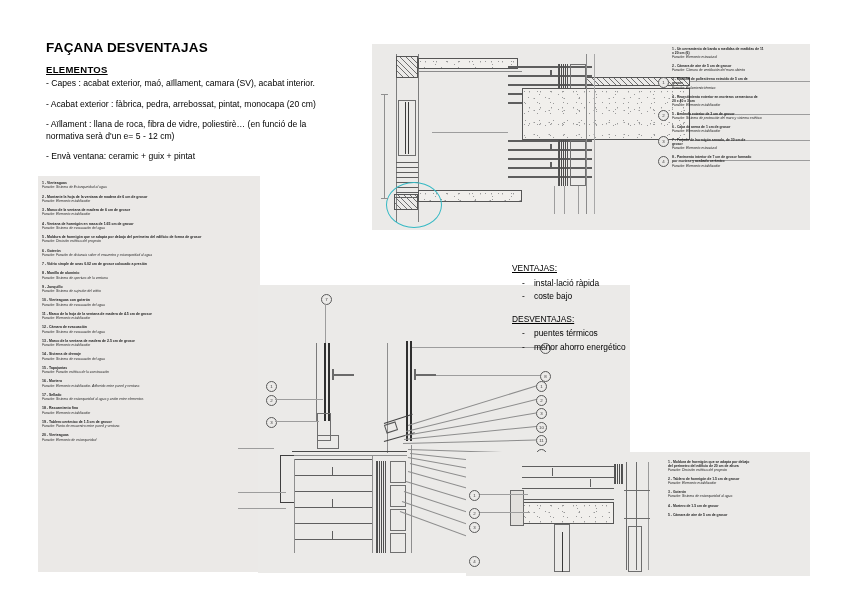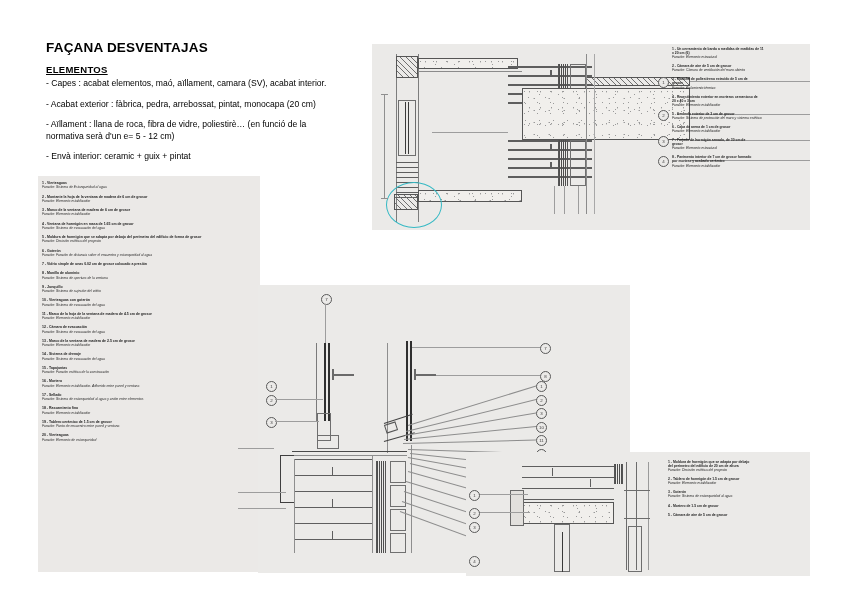--- a/index.html
+++ b/index.html
@@ -122,24 +122,24 @@
 </style>
 </head>
 <body>
 
 <div class="page">
 
   <div class="title">FAÇANA DESVENTAJAS</div>
   <div class="elementos">ELEMENTOS</div>
 
   <div class="bullets">
-    <p>- Capes : acabat elementos, maó, aïllament, camara (SV), acabat interior.</p>
+    <p>- Capes : acabat exterior, maó, aïllament, camara (SV), acabat interior.</p>
     <p>- Acabat exterior : fàbrica, pedra, arrebossat, pintat, monocapa (20 cm)</p>
     <p>- Aïllament : llana de roca, fibra de vidre, poliestirè… (en funció de la normativa serà d'un e= 5 - 12 cm)</p>
-    <p>- Envà interior: ceramic + guix + pintat</p>
+    <p>- Envà ventana: ceramic + guix + pintat</p>
   </div>
 
   <div class="legend-panel">
     <div class="legend-list" id="legend-list">
         <div class="legend-item">
           <div class="ln">1 - Vierteaguas</div>
           <div class="fn">Función: Sistema de Estanqueidad al agua</div>
         </div>
         <div class="legend-item">
           <div class="ln">2 - Montante la hoja de la ventana de madera de 6 cm de grosor</div>
@@ -486,14 +486,26 @@
         <div class="nl i">Función: Sistema de estanqueidad al agua</div>
       </div>
       <div class="grp">
         <div class="nl b">4 - Mortero de 1.5 cm de grosor</div>
       </div>
       <div class="grp">
         <div class="nl b">5 - Cámara de aire de 5 cm de grosor</div>
       </div>
     </div>
 
+  <div class="adv">
+    <div class="hd">VENTAJAS:</div>
+    <ul>
+      <li>instal·lació ràpida</li>
+      <li>coste bajo</li>
+    </ul>
+    <div class="hd">DESVENTAJAS:</div>
+    <ul>
+      <li>puentes térmicos</li>
+      <li>menor ahorro energético</li>
+    </ul>
+  </div>
 
 </div>
 
 </body></html>

